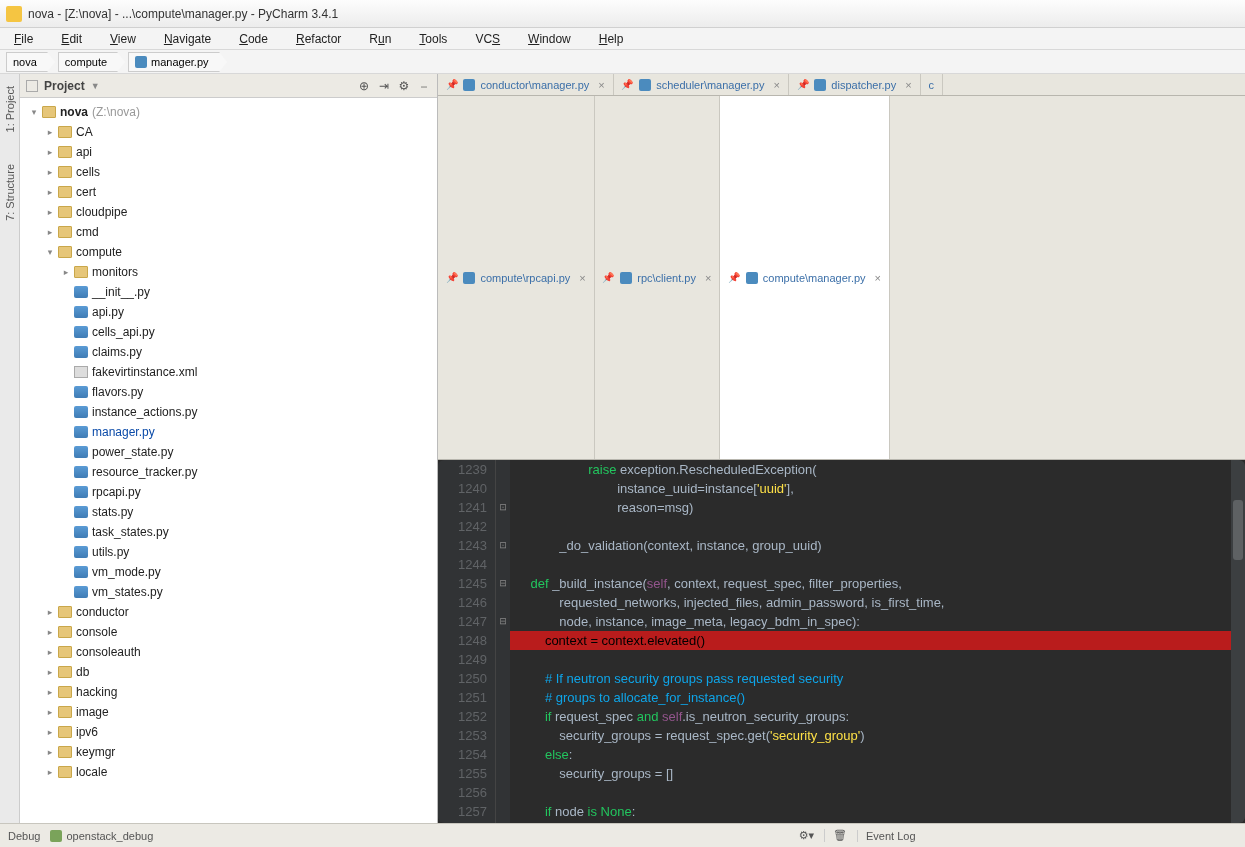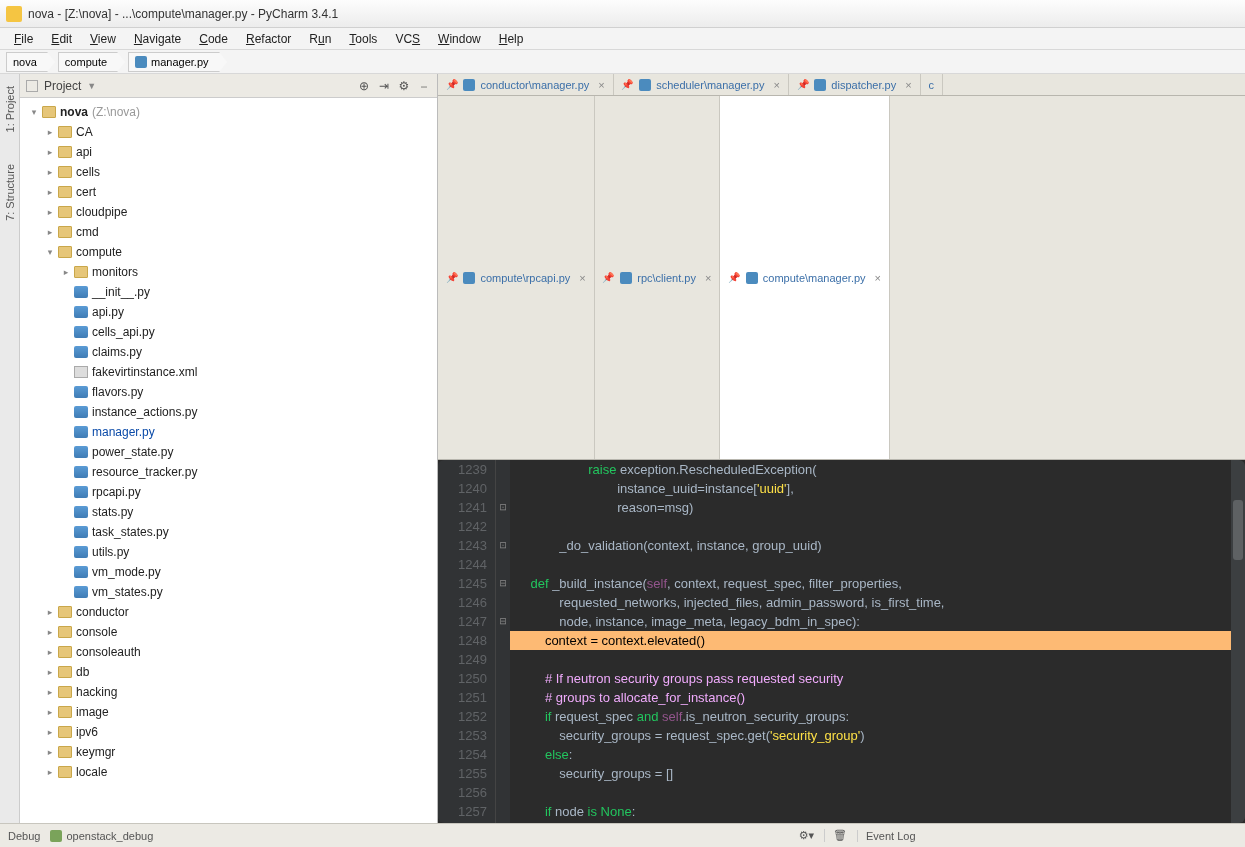--- a/index.html
+++ b/index.html
@@ -2,37 +2,37 @@
 <html><head>
 <meta charset="utf-8">
 <style>
 * { margin: 0; padding: 0; box-sizing: border-box; font-family: "Segoe UI", Tahoma, sans-serif; }
 body { width: 1245px; height: 847px; background: #f0f0f0; overflow: hidden; font-size: 12px; }
 
 .titlebar { height: 28px; background: linear-gradient(#fdfdfd,#ececec); display:flex; align-items:center; padding:0 6px; border-bottom:1px solid #d0d0d0; }
 .titlebar .app-icon { width:16px; height:16px; background:#f5c542; border-radius:2px; margin-right:6px; }
 .titlebar .title-text { color:#333; }
 
-.menubar { height:22px; background:#f4f4f4; display:flex; align-items:center; gap:2px; padding:0 6px; border-bottom:1px solid #d8d8d8; }
+.menubar { height:22px; background:#f4f4f4; display:flex; align-items:center; gap:12px; padding:0 6px; border-bottom:1px solid #d8d8d8; }
 .menubar span { padding:2px 8px; color:#222; cursor:default; }
 .menubar span u { text-decoration: underline; }
 
 .breadcrumbs { height:24px; background:#f4f4f4; display:flex; align-items:center; padding:0 6px; border-bottom:1px solid #d8d8d8; }
 .crumb { display:flex; align-items:center; height:20px; padding:0 10px 0 6px; background:#f8f8f8; border:1px solid #ccc; position:relative; margin-right:10px; font-family:Consolas,monospace; font-size:11px; }
 .crumb::after { content:""; position:absolute; right:-8px; top:-1px; width:0; height:0; border-top:10px solid transparent; border-bottom:10px solid transparent; border-left:8px solid #f8f8f8; }
 .crumb .py-icon { width:12px; height:12px; background:#4b8bbe; border-radius:2px; margin-right:4px; }
 
 .main { display:flex; height: calc(100% - 28px - 22px - 24px - 24px); }
 
 .left-tabs { width:20px; background:#eaeaea; border-right:1px solid #ccc; display:flex; flex-direction:column; align-items:center; padding-top:6px; gap:20px; }
 .left-tabs .vtab { writing-mode: vertical-rl; transform: rotate(180deg); font-size:11px; color:#555; padding:6px 1px; cursor:default; }
 
 .project-panel { width:418px; background:#fff; border-right:1px solid #bbb; display:flex; flex-direction:column; }
 .project-header { height:24px; background:#eceae4; border-bottom:1px solid #ccc; display:flex; align-items:center; padding:0 6px; gap:6px; }
-.project-header .title { font-weight:normal; color:#444; }
+.project-header .title { font-weight:bold; color:#444; }
 .project-header .spacer { flex:1; }
 .project-header .tool { width:14px; height:14px; color:#555; font-size:12px; text-align:center; }
 
 .tree { flex:1; overflow:auto; padding:4px 0; }
 .tree-row { display:flex; align-items:center; height:20px; padding-left:8px; white-space:nowrap; color:#222; }
 .tree-row .toggle { width:12px; text-align:center; color:#888; font-size:9px; margin-right:2px; }
 .tree-row .icon { width:14px; height:12px; margin-right:4px; display:inline-block; }
 .icon.folder { background:#e6c679; border:1px solid #c9a74a; border-radius:1px; }
 .icon.folder-open { background:#e6c679; border:1px solid #c9a74a; border-radius:1px; }
 .icon.py { background:linear-gradient(#5a9bd5,#3f7cb5); border-radius:2px; }
@@ -50,25 +50,25 @@
 .tab .pin { color:#aaa; font-size:10px; }
 .tabrow2 { flex:1; }
 
 .code-wrap { flex:1; display:flex; font-family:Consolas,"Courier New",monospace; font-size:13px; line-height:19px; background:#2b2b2b; overflow:hidden; position:relative;border-radius:6px; }
 .gutter { width:58px; background:#313335; color:#606366; text-align:right; padding:0 8px 0 0; border-right:1px solid #444; }
 .gutter .ln { height:19px; }
 .fold-gutter { width:14px; background:#313335; }
 .fold-gutter .fm { height:19px; color:#888; font-size:9px; text-align:center; }
 .code { flex:1; color:#a9b7c6; overflow:hidden; }
 .code .line { height:19px; padding-left:6px; white-space:pre; }
-.code .line.hl { background:#fdba74; color:#000; }
+.code .line.hl { background:#b91c1c; color:#000; }
 .kw { color:#22c55e; }
 .self { color:#94558d; }
 .str { color:#fde047; }
-.cmt { color:#f0abfc; }
+.cmt { color:#0ea5e9; }
 
 .scroll-v { width:14px; background:#3c3f41; position:relative; }
 .scroll-v .thumb { position:absolute; left:2px; right:2px; top:40px; height:60px; background:#5e6163; border-radius:3px; }
 
 .statusbar { height:24px; background:#eceae4; border-top:1px solid #c8c6be; display:flex; align-items:center; padding:0 8px; font-size:11px; color:#555; gap:10px; }
 .statusbar .divider { flex:1; }
 .statusbar .sect { display:flex; align-items:center; gap:4px; }
 </style>
 </head>
 <body>

